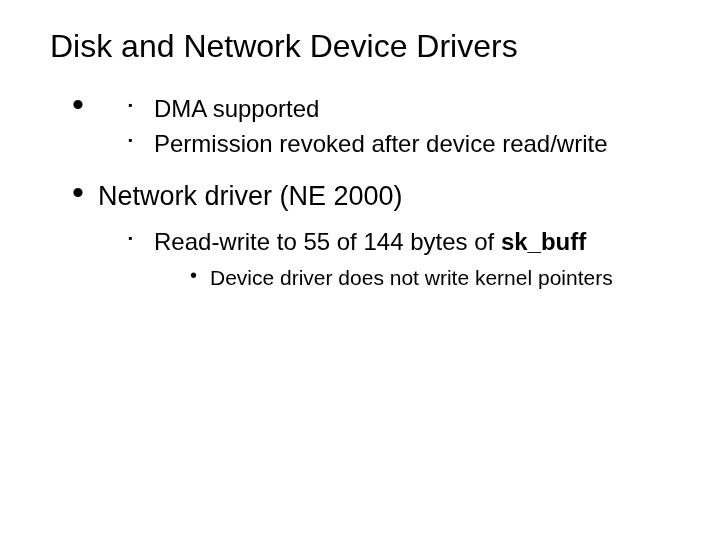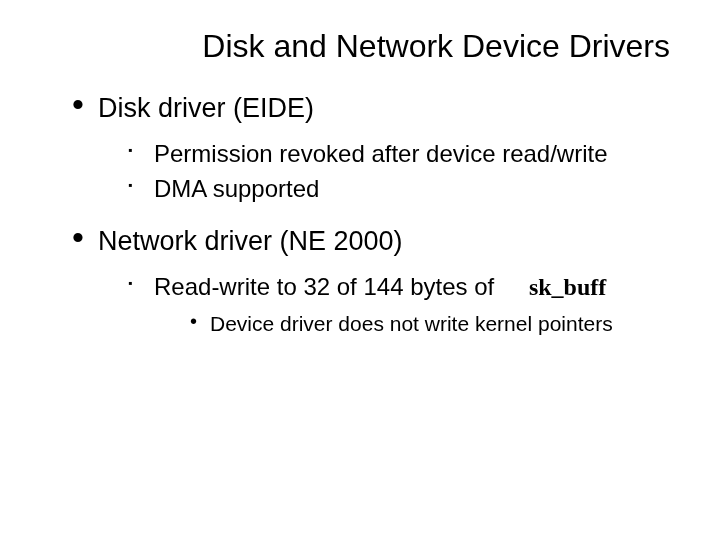--- a/index.html
+++ b/index.html
@@ -7,21 +7,21 @@
     width: 720px;
     height: 540px;
     background: #ffffff;
     font-family: Arial, Helvetica, sans-serif;
     color: #000;
     padding: 28px 50px 30px 50px;
     overflow: hidden;
   }
   .title {
     font-size: 32px;
-    text-align: right;
+    text-align: left;
     margin-bottom: 28px;
     font-weight: normal;
   }
   .top-bullets {
     list-style: none;
     padding-left: 22px;
   }
   .top-bullets > li {
     position: relative;
     padding-left: 26px;
@@ -71,45 +71,43 @@
   }
   .subsub-bullets > li::before {
     content: "•";
     position: absolute;
     left: 0;
     top: 0;
     font-size: 20px;
     line-height: 1.1;
   }
   .mono {
-    font-family: Liberation Serif, serif;
+    font-family: Liberation Sans, sans-serif;
     font-weight: bold;
-    margin-left: 28px;
   }
 </style>
 </head>
 <body>
 
 <h1 class="title">Disk and Network Device Drivers</h1>
 
 <ul class="top-bullets">
 
   <li>
-    <span>Disk driver (EIDE)</span>
     <ul class="sub-bullets">
+      <li><span>DMA supported</span></li>
       <li><span>Permission revoked after device read/write</span></li>
-      <li><span>DMA supported</span></li>
     </ul>
   </li>
 
   <li>
     <span>Network driver (NE 2000)</span>
     <ul class="sub-bullets">
       <li>
-        <span>Read-write to 32 of 144 bytes of </span><span class="mono">sk_buff</span>
+        <span>Read-write to 55 of 144 bytes of </span><span class="mono">sk_buff</span>
         <ul class="subsub-bullets">
           <li><span>Device driver does not write kernel pointers</span></li>
         </ul>
       </li>
     </ul>
   </li>
 
 </ul>
 
 </body></html>

